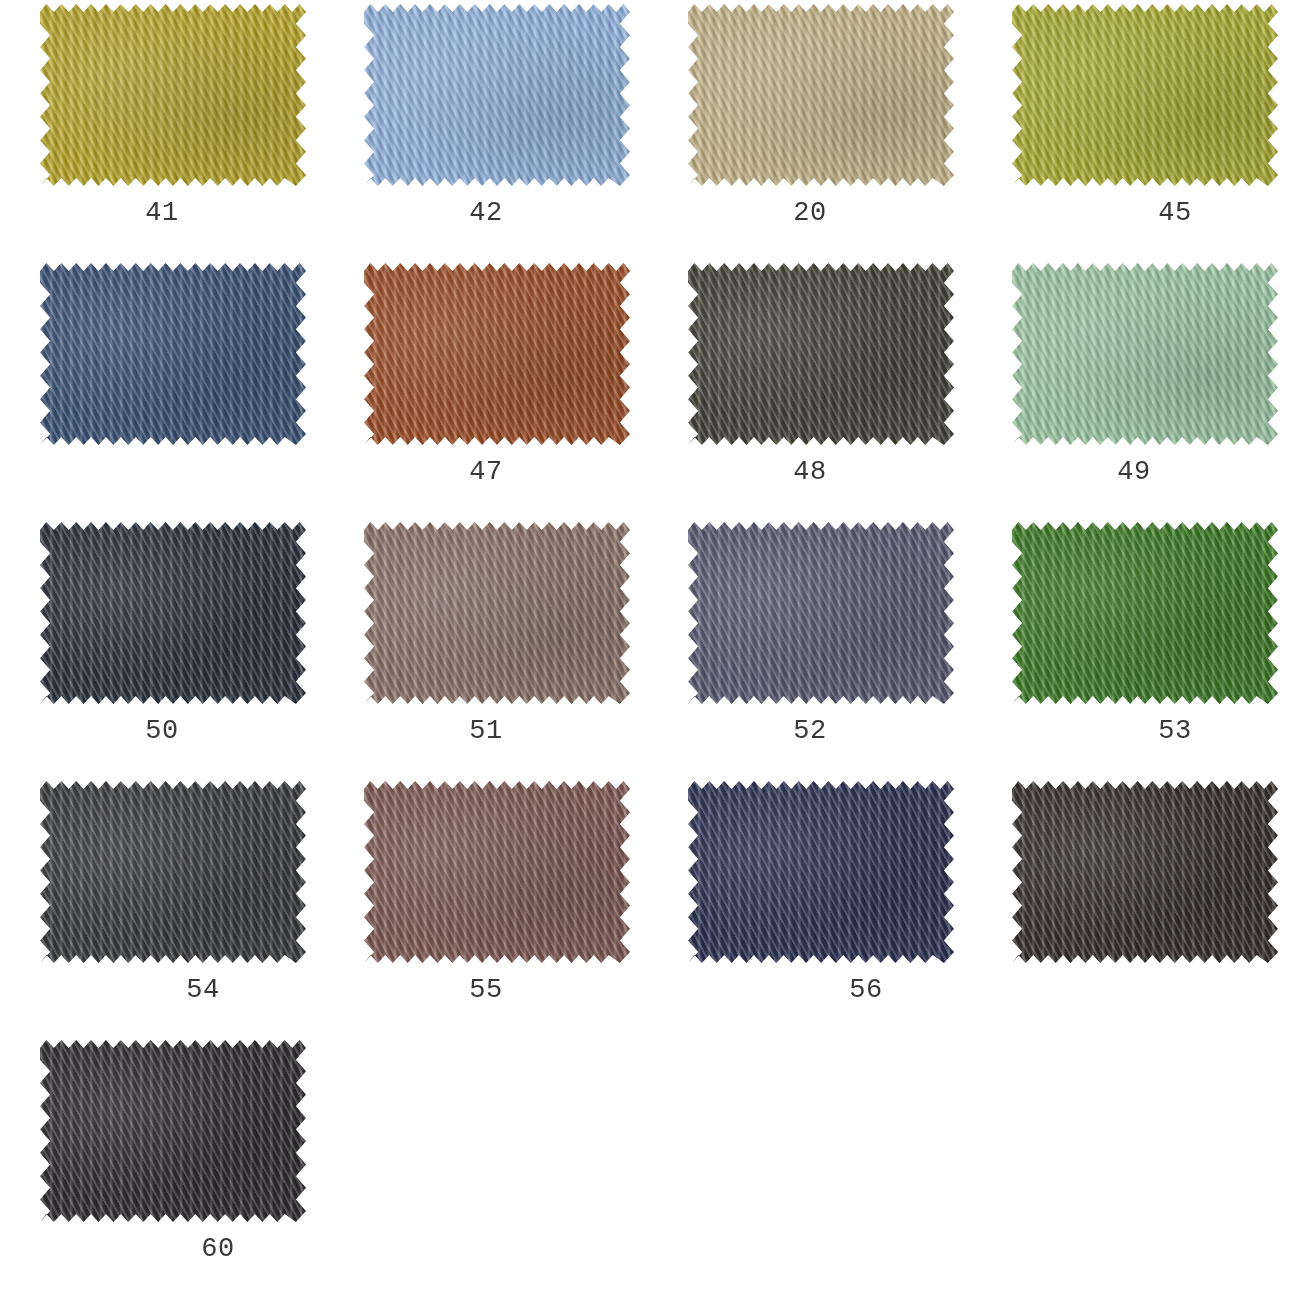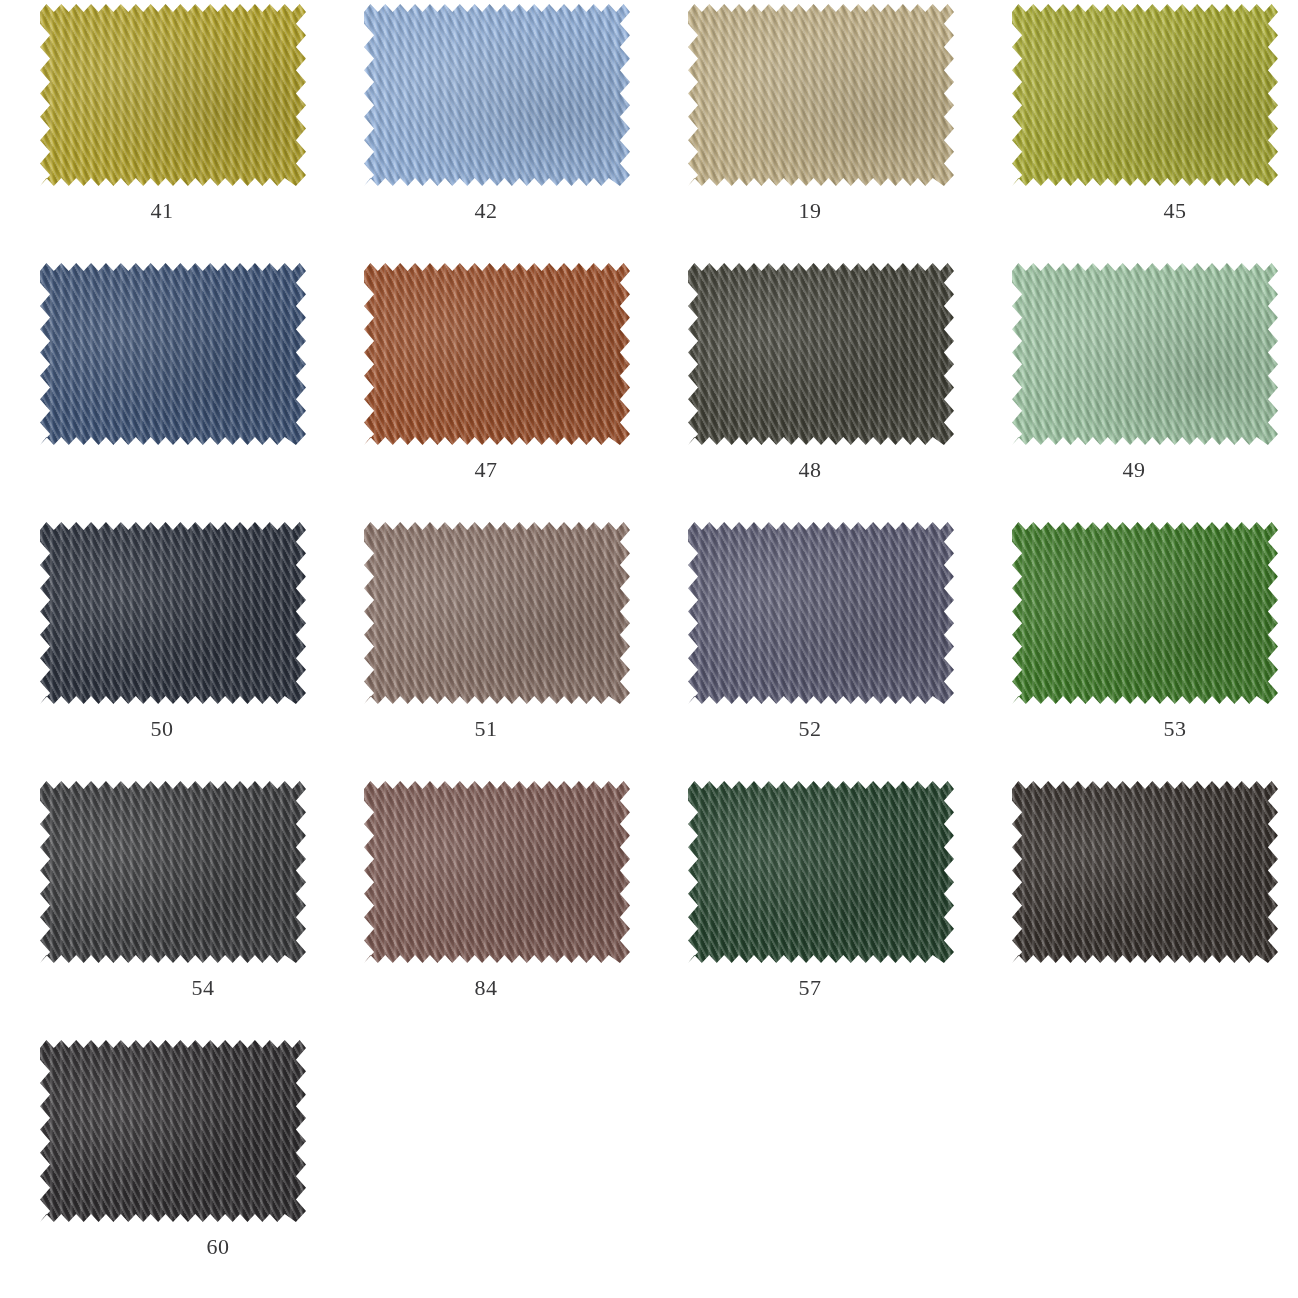--- a/index.html
+++ b/index.html
@@ -93,24 +93,24 @@
   .knit-shade{
     background-image:
       radial-gradient(ellipse at 30% 38%, rgba(255,255,255,0.10), rgba(255,255,255,0) 55%),
       radial-gradient(ellipse at 72% 62%, rgba(0,0,0,0.10), rgba(0,0,0,0) 58%);
   }
   .label{
     position:absolute;
     top:196px;
     left:0;width:324px;
     text-align:center;
-    font-size:22px;
+    font-size:27px;
     color:#38383a;
     letter-spacing:0.5px;
-    font-family:Liberation Serif, serif;
+    font-family:Liberation Mono, monospace;
   }
   .label.shift-right{ padding-left:56px; }
   .label.shift-left{ padding-right:34px;margin-left:41px; }
 </style>
 </head>
 <body>
 
 <div id="chart">
   <div class="swatch-grid">
       <div class="cell">
@@ -134,21 +134,21 @@
         <div class="label">42</div>
       </div>
       <div class="cell">
         <div class="swatch-wrap">
           <div class="swatch pinked" style="background: rgb(196, 179, 137);">
             <div class="knit knit-ribs"></div>
             <div class="knit knit-stitch"></div>
             <div class="knit knit-shade"></div>
           </div>
         </div>
-        <div class="label">19</div>
+        <div class="label">20</div>
       </div>
       <div class="cell">
         <div class="swatch-wrap">
           <div class="swatch pinked" style="background: rgb(168, 171, 51);">
             <div class="knit knit-ribs"></div>
             <div class="knit knit-stitch"></div>
             <div class="knit knit-shade"></div>
           </div>
         </div>
         <div class="label shift-left">45</div>
@@ -243,31 +243,31 @@
         <div class="label shift-left">54</div>
       </div>
       <div class="cell">
         <div class="swatch-wrap">
           <div class="swatch pinked" style="background: rgb(125, 90, 83);">
             <div class="knit knit-ribs"></div>
             <div class="knit knit-stitch"></div>
             <div class="knit knit-shade"></div>
           </div>
         </div>
-        <div class="label">84</div>
-      </div>
-      <div class="cell">
-        <div class="swatch-wrap">
-          <div class="swatch pinked" style="background: rgb(38, 69, 47);">
-            <div class="knit knit-ribs"></div>
-            <div class="knit knit-stitch"></div>
-            <div class="knit knit-shade"></div>
-          </div>
-        </div>
-        <div class="label">57</div>
+        <div class="label">55</div>
+      </div>
+      <div class="cell">
+        <div class="swatch-wrap">
+          <div class="swatch pinked" style="background: rgb(46, 51, 82);">
+            <div class="knit knit-ribs"></div>
+            <div class="knit knit-stitch"></div>
+            <div class="knit knit-shade"></div>
+          </div>
+        </div>
+        <div class="label shift-right">56</div>
       </div>
       <div class="cell">
         <div class="swatch-wrap">
           <div class="swatch pinked" style="background: rgb(54, 48, 44);">
             <div class="knit knit-ribs"></div>
             <div class="knit knit-stitch"></div>
             <div class="knit knit-shade"></div>
           </div>
         </div>
       </div>

